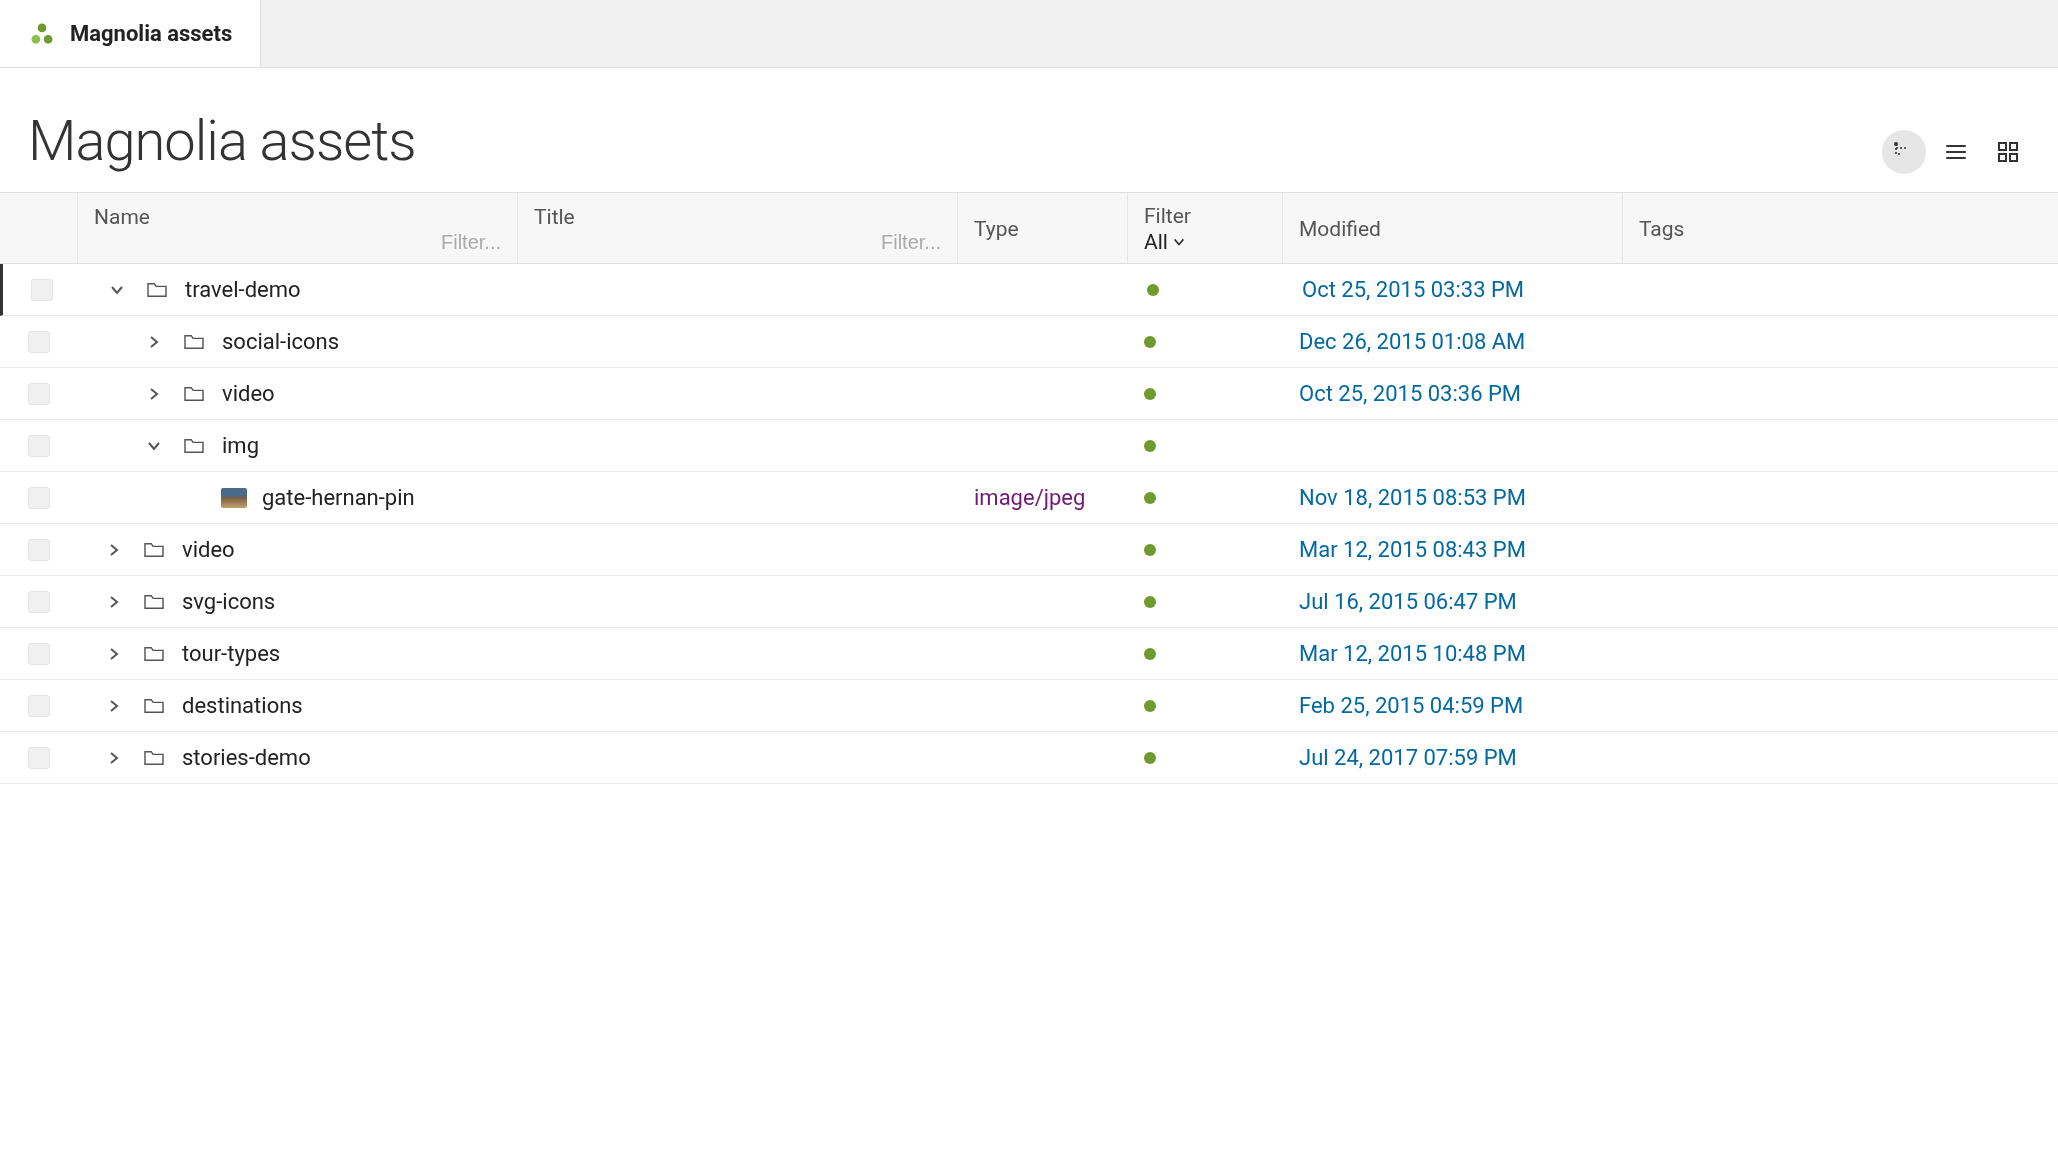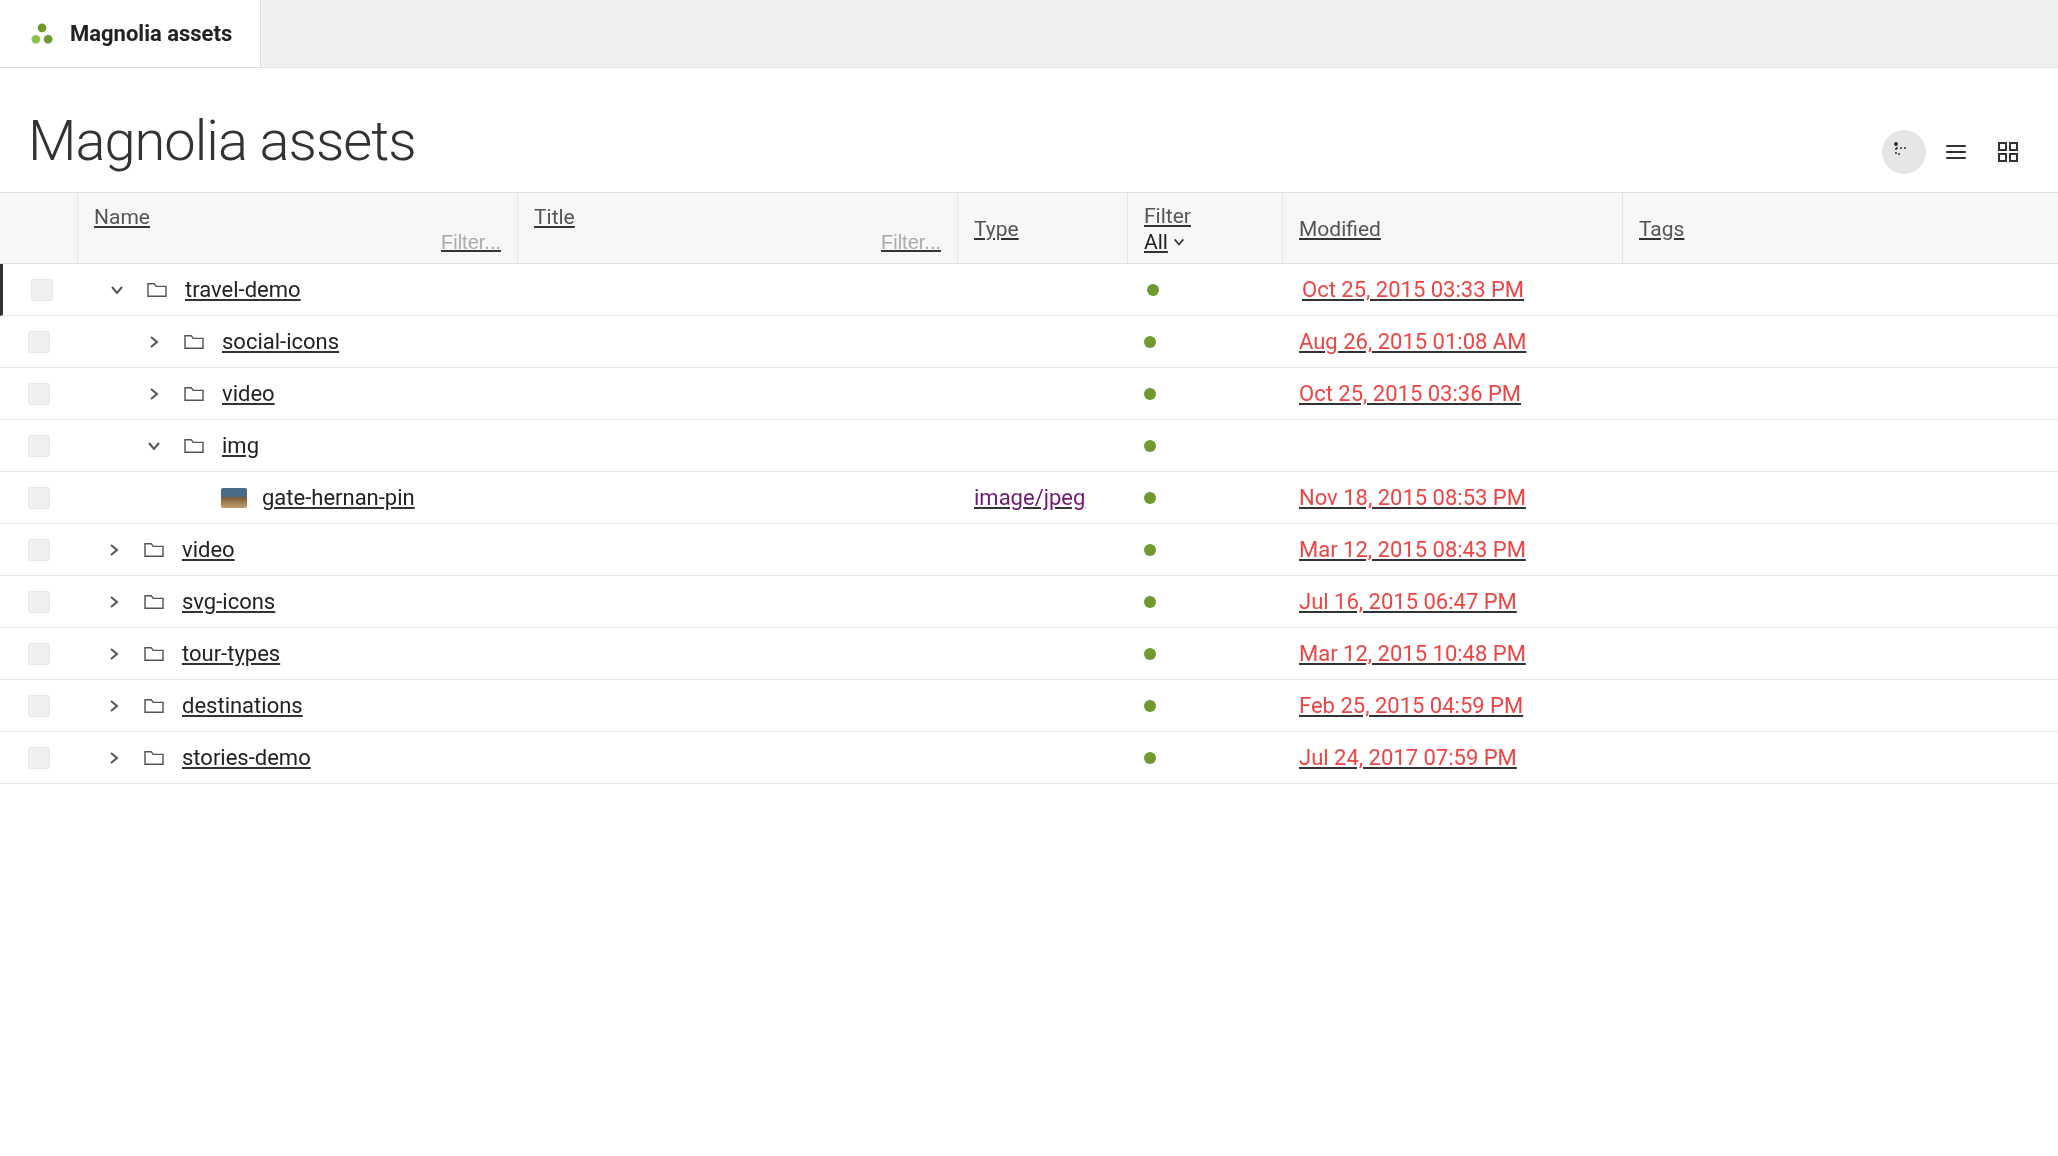--- a/index.html
+++ b/index.html
@@ -15,21 +15,21 @@
   
   .page-header { display: flex; align-items: flex-end; padding: 40px 28px 18px 28px; }
   .page-title { font-size: 56px; font-weight: 300; color: #333; letter-spacing: -1px; flex: 1; }
   .view-switcher { display: flex; gap: 8px; align-items: center; }
   .view-btn { width: 44px; height: 44px; border-radius: 50%; display: flex; align-items: center; justify-content: center; cursor: pointer; }
   .view-btn.active { background: #e6e6e6; }
   .view-btn svg { width: 24px; height: 24px; }
   
   
   .table { width: 100%; border-top: 1px solid #e0e0e0; }
-  .thead, .row { display: grid; grid-template-columns: 78px 440px 440px 170px 155px 340px 1fr; align-items: center; text-decoration: underline; }
+  .thead, .row { display: grid; grid-template-columns: 78px 440px 440px 170px 155px 340px 1fr; align-items: center; }
   .thead { background: #f7f7f7; border-bottom: 1px solid #e0e0e0; min-height: 70px; }
   .th { padding: 10px 16px 8px 16px; font-size: 21px; color: #666; border-right: 1px solid #e6e6e6; min-height: 70px; display: flex; flex-direction: column; justify-content: center; gap: 2px; }
   .th:last-child { border-right: none; }
   .th .label { color: #555; }
   .th .filter-input { border: none; background: transparent; font-size: 20px; color: #888; outline: none; width: 100%; text-align: right; }
   .th .filter-input::placeholder { color: #aaa; font-style: normal; }
   .status-filter { display: flex; align-items: center; gap: 4px; color: #222; font-size: 21px; cursor: pointer; }
   .status-filter .chev { width: 14px; height: 14px; }
   
   .tbody .row { border-bottom: 1px solid #e9e9e9; min-height: 52px; font-size: 22px; }
@@ -40,21 +40,21 @@
   .cell.name { gap: 0; }
   .indent-unit { width: 40px; flex-shrink: 0; }
   .expander { width: 40px; display: flex; align-items: center; justify-content: center; cursor: pointer; flex-shrink: 0; color: #555; }
   .expander.hidden { visibility: hidden; }
   .expander svg { width: 16px; height: 16px; }
   .type-icon { width: 40px; display: flex; align-items: center; justify-content: center; flex-shrink: 0; color: #555; }
   .type-icon svg { width: 22px; height: 18px; }
   .thumb { width: 26px; height: 20px; background: linear-gradient(to bottom, #4a6a8a 0%, #4a6a8a 45%, #7a5a3a 45%, #c0a070 100%); border-radius: 2px; margin: 0 7px; flex-shrink: 0; }
   .node-label { padding-left: 8px; color: #222; }
   .cell.status .dot { width: 12px; height: 12px; border-radius: 50%; background: #6f9a2f; }
-  .cell.modified { color: #ef4444; }
+  .cell.modified { color: #0369a1; }
   .cell.type { color: #701a75; }
 </style>
 </head>
 <body>
 
 <div class="app">
 
   <div class="tabbar">
     <div class="tab">
       <span class="logo-icon">
@@ -177,21 +177,21 @@
             <span class="node-label">social-icons</span>
           </div>
           <div class="cell"></div>
           <div class="cell type">
             <span></span>
           </div>
           <div class="cell status">
             <span class="dot" style="background:#6f9a2f"></span>
           </div>
           <div class="cell modified">
-            <span>Aug 26, 2015 01:08 AM</span>
+            <span>Dec 26, 2015 01:08 AM</span>
           </div>
           <div class="cell">
             <span></span>
           </div>
         </div>
         <div class="row">
           <div class="cell checkbox">
             <span class="cb"></span>
           </div>
           <div class="cell name">

